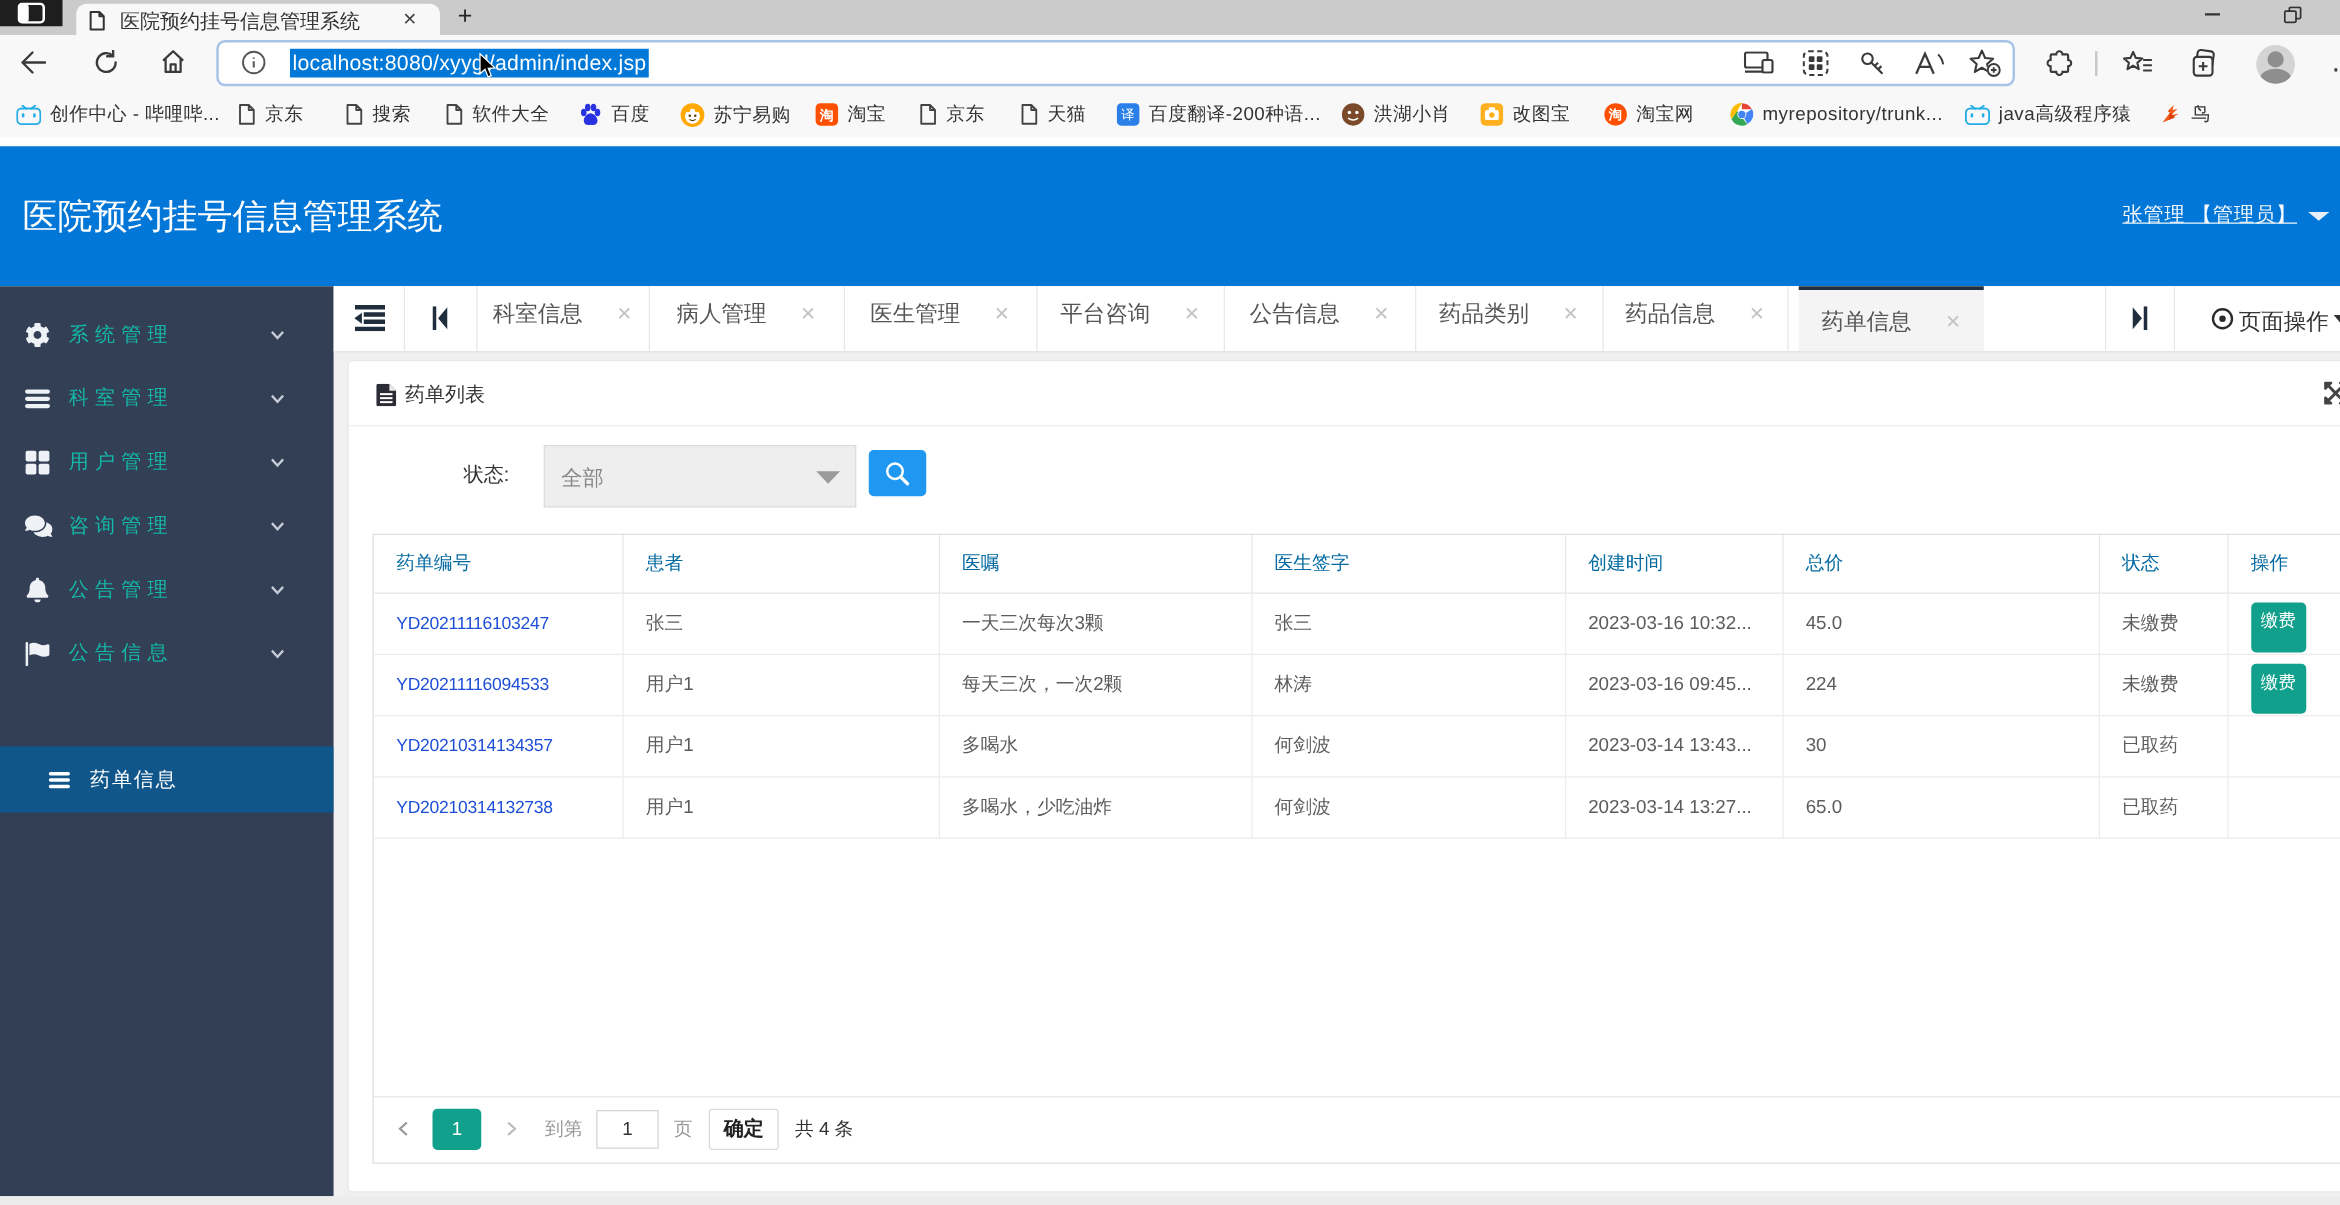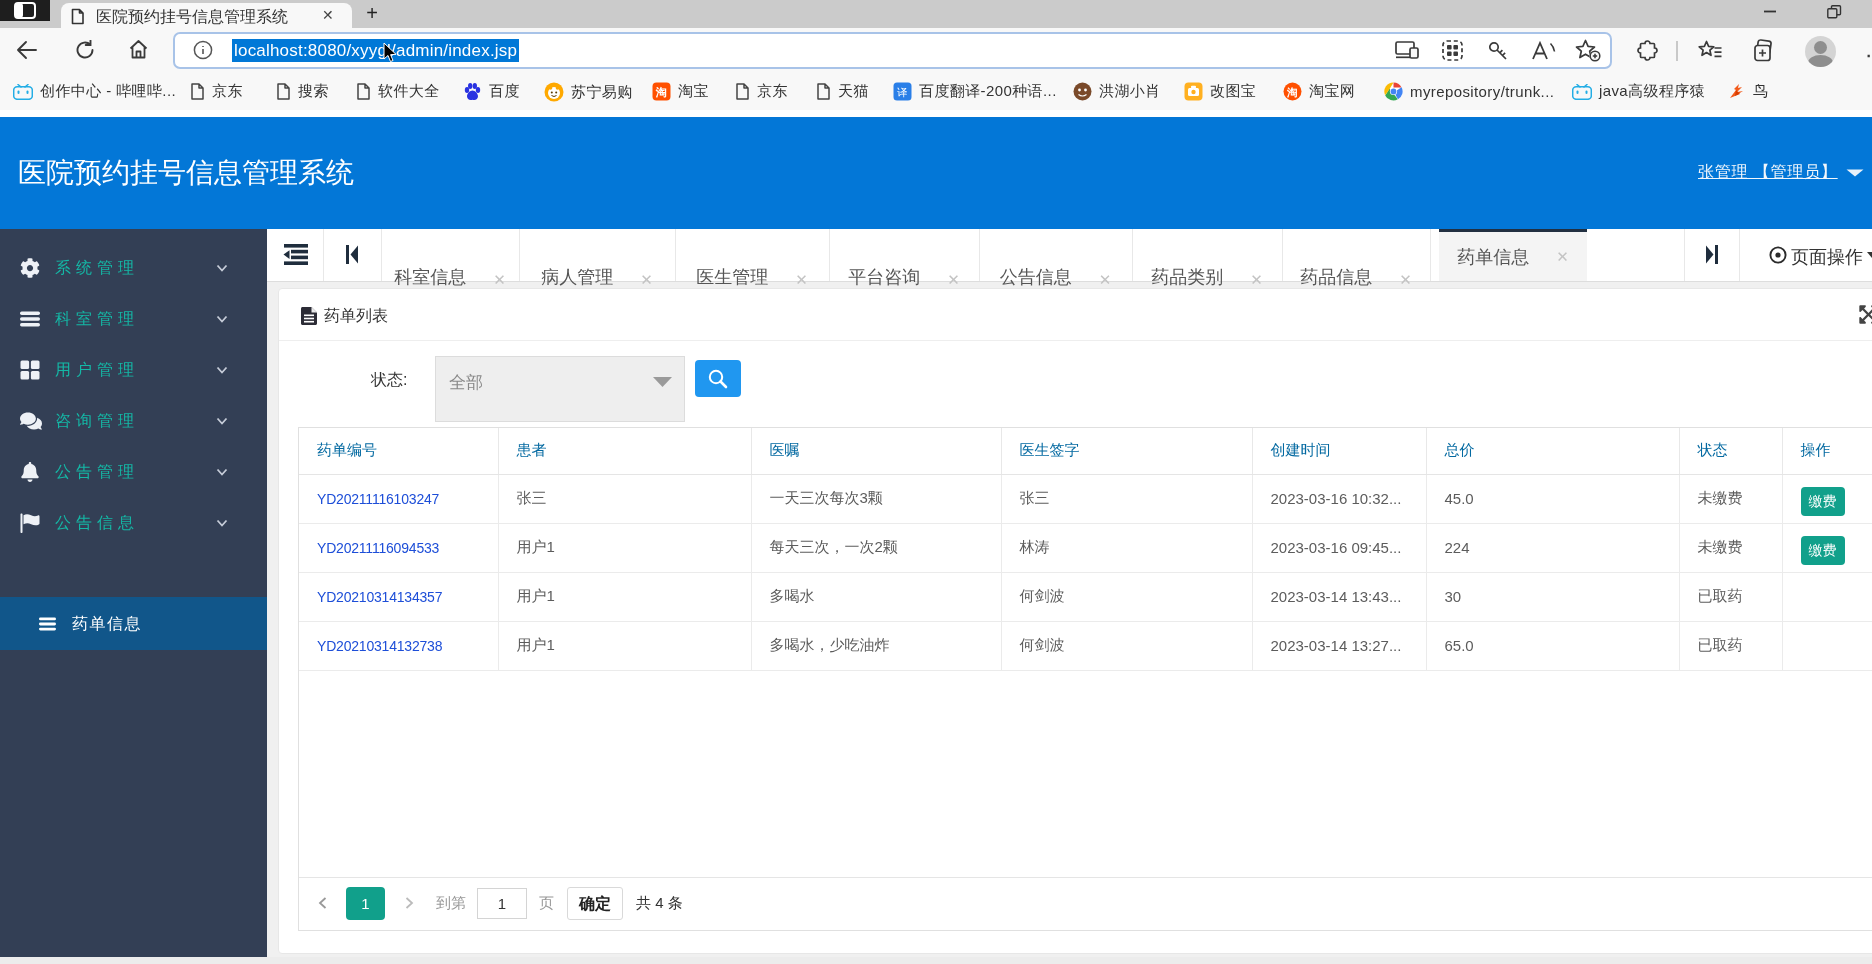--- a/index.html
+++ b/index.html
@@ -36,41 +36,41 @@
 .mi .ch { position:absolute; left:215px; top:50%; transform:translateY(-50%); width:14px; height:14px; }
 #smenu { position:absolute; left:0; top:368px; width:267px; height:53px; background:#11568a; color:#fff; }
 #smenu .ic { position:absolute; left:39px; top:50%; transform:translateY(-50%); width:17px; height:17px; }
 #smenu .tx { position:absolute; left:72px; top:50%; transform:translateY(-50%); font-size:16px; letter-spacing:1.5px; white-space:nowrap; }
 
 #content { left:267px; top:229px; width:1605px; height:728px; background:#f0f0f0; }
 
 
 #ptabs { position:absolute; left:0; top:0; width:1605px; height:53px; background:#fff; border-bottom:1px solid #ddd; }
 .psep { position:absolute; top:0; width:1px; height:52px; background:#e8e8e8; }
-.ptab { position:absolute; top:16px; height:44px; display:flex; align-items:flex-end; justify-content:center; gap:27px; font-size:18px; color:#555; }
+.ptab { position:absolute; top:0; height:44px; display:flex; align-items:center; justify-content:center; gap:27px; font-size:18px; color:#555; }
 .ptab .x { color:#c3c3c3; font-size:15px; }
 #atab { position:absolute; top:0; height:52px; background:#f4f4f4; border-top:3px solid #223041; display:flex; align-items:center; justify-content:center; gap:27px; font-size:18px; color:#555; }
 #atab .x { color:#c3c3c3; font-size:15px; }
 
 
 #panel { position:absolute; left:11px; top:59px; width:1700px; height:666px; background:#fff; border:1px solid #e7e7e7; border-radius:4px; }
 #phead { position:absolute; left:0; top:0; width:100%; height:52px; border-bottom:1px solid #eee; }
 #phead .tx { position:absolute; left:45px; top:17px; font-size:16px; color:#333; }
 #lab { position:absolute; left:92px; top:81px; font-size:16px; color:#333; }
-#sele { position:absolute; left:156px; top:67px; width:250px; height:66px; background:#eee; border:1px solid #dcdcdc;padding-left:48px; }
+#sele { position:absolute; left:156px; top:67px; width:250px; height:50px; background:#eee; border:1px solid #dcdcdc;padding-left:48px; }
 #sele .tx { position:absolute; left:13px; top:14px; font-size:17px; color:#888; }
 #sbtn { position:absolute; left:416px; top:71px; width:46px; height:37px; background:#2097f0; border-radius:4px; }
 
 
 #dg { position:absolute; left:19px; top:138px; width:1660px; height:504px; border:1px solid #e0e0e0; }
 #dg table { border-collapse:collapse; table-layout:fixed; width:1638px; font-size:15px; }
 #dg th { font-weight:normal; text-align:left; color:#0369a1; border-bottom:1px solid #e5e5e5; border-right:1px solid #e8e8e8; height:46px; padding-left:18px; }
 #dg td { color:#5c5c5c; border-bottom:1px solid #ebebeb; border-right:1px solid #ebebeb; height:49px; padding-left:18px; }
 #dg a { color:#1d4ed8; text-decoration:none; font-size:14px; letter-spacing:-0.2px; }
-.paybtn { display:inline-block; position:relative; top:3px; width:44px; height:29px; background:#11a08b; border-radius:4px; color:#fff; font-size:14px; text-align:center; line-height:29px; }
+.paybtn { display:inline-block; position:relative; top:3px; width:44px; height:40px; background:#11a08b; border-radius:4px; color:#fff; font-size:14px; text-align:center; line-height:29px; }
 
 
 #pager { position:absolute; left:0px; bottom:0px; width:1658px; height:53px; border-top:1px solid #e5e5e5; display:flex; align-items:flex-start; }
 .pgchev { width:12px; height:12px; }
 #pg1 { width:39px; height:33px; background:#11a08b; border-radius:4px; color:#fff; font-size:15px; text-align:center; line-height:33px; }
 #pginput { width:50px; height:31px; border:1px solid #d4d4d4; text-align:center; font-size:15px; color:#333; line-height:29px; background:#fff; }
 #pgok { width:56px; height:33px; border:1px solid #d9d9d9; border-radius:3px; text-align:center; line-height:31px; font-size:16px; color:#222; font-weight:bold; }
 .pgtx { font-size:15px; color:#999; }
 
 #botstrip { left:0; top:957px; width:1872px; height:7px; background:#ececec; }

